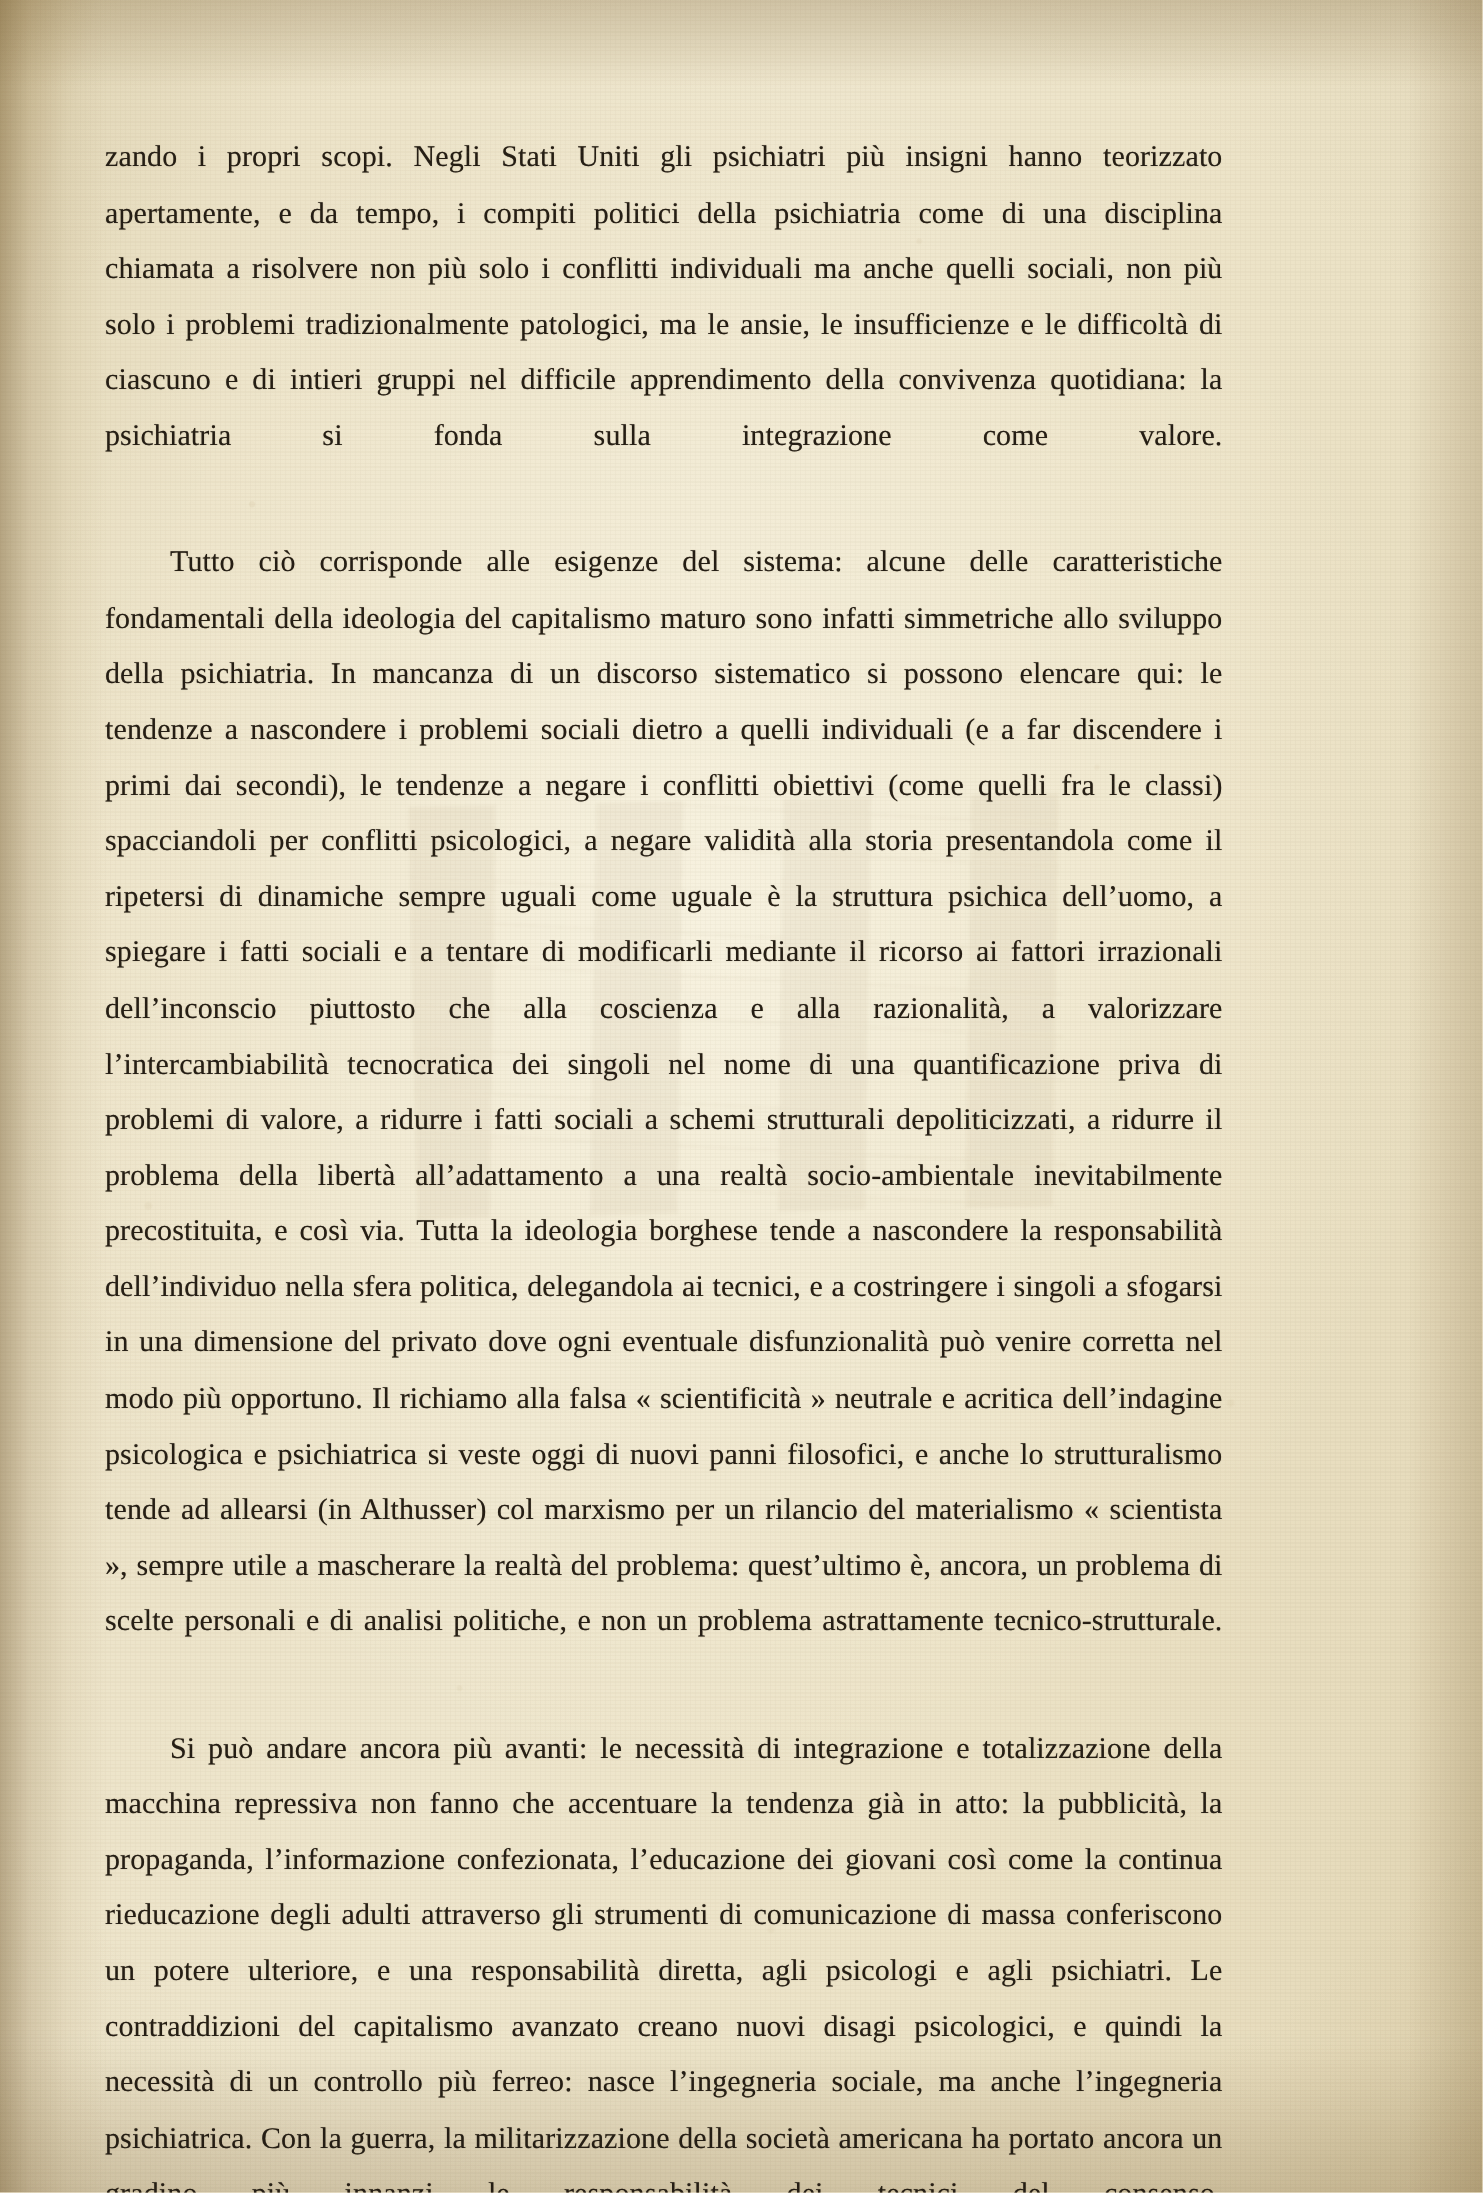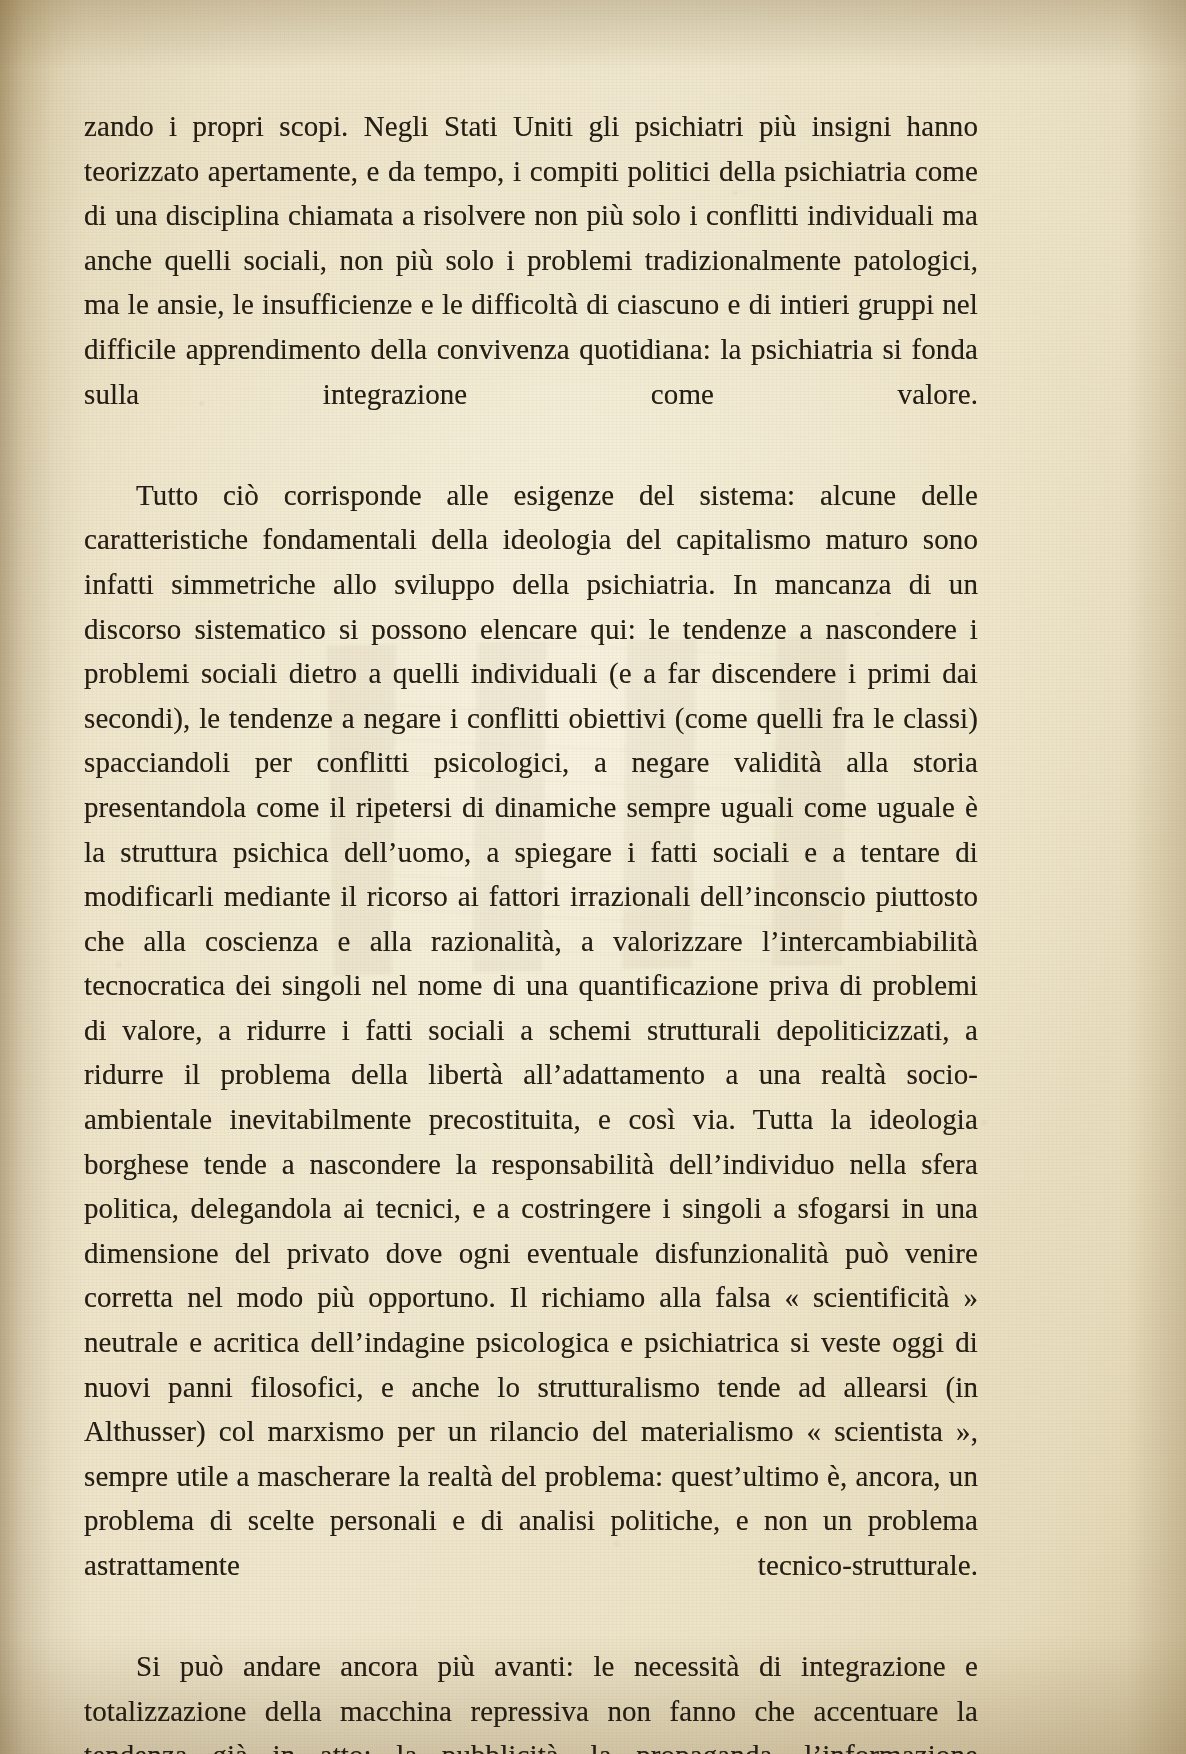--- a/index.html
+++ b/index.html
@@ -84,21 +84,21 @@
     left: 84px;
     top: 104px;
     width: 894px;
   }
 
   p.para {
     margin: 0;
     text-align: justify;
     text-justify: inter-word;
     color: #241d14;
-    font-size: 29px;
+    font-size: 24px;
     line-height: 44.6px;
     letter-spacing: 0.1px;
     word-spacing: 0.5px;
     text-shadow: 0 0 0.6px rgba(50,38,22,0.55);
   }
   p.para + p.para {
     margin-top: 12px;
   }
   p.indent {
     text-indent: 52px;

